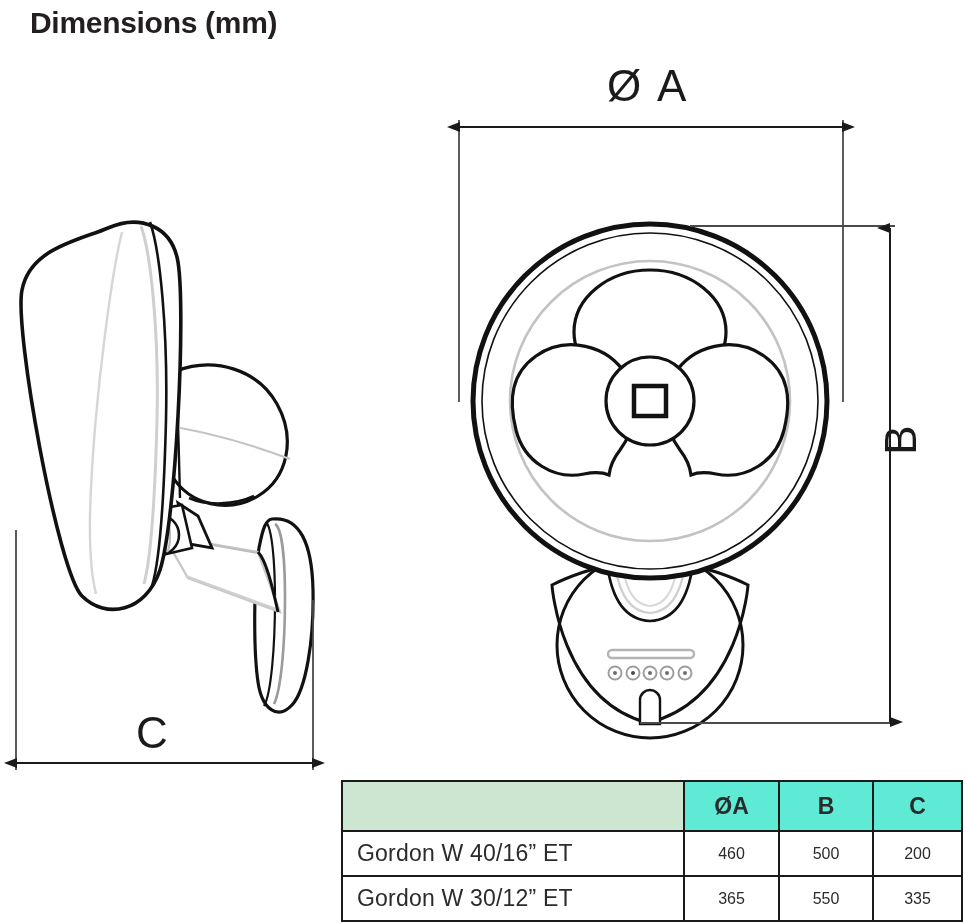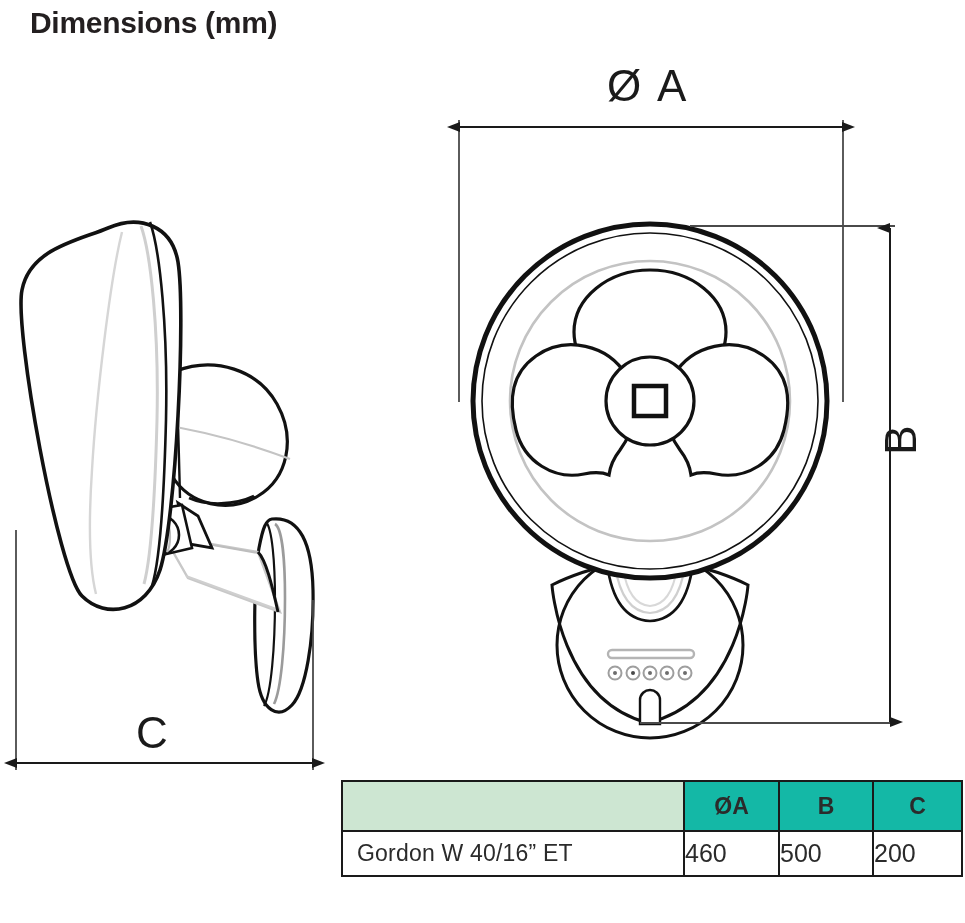--- a/index.html
+++ b/index.html
@@ -83,38 +83,38 @@
   }
   #spec-table td, #spec-table th {
     border: 2px solid #1a1a1a;
     padding: 0;
     height: 43px;
     font-size: 22px;
     font-family: "Liberation Sans", sans-serif;
     color: #2b2b2b;
   }
   #spec-table thead th {
-    background: #14b8a6;
+    background: #5eead4;
     font-weight: bold;
     text-align: center;
     font-size: 23px;
     height: 48px;
   }
   #spec-table thead th.hdr-blank {
     background: #cde6d2;
   }
   #spec-table tbody td.model-cell {
     text-align: left;
     padding-left: 14px;
     font-size: 23px;
     letter-spacing: 0.2px;
   }
   #spec-table tbody td.value-cell {
-    text-align: left;
-    font-size: 25px;
+    text-align: center;
+    font-size: 16px;
   }
   .col-model { width: 342px; }
   .col-a { width: 95px; }
   .col-b { width: 94px; }
   .col-c { width: 89px; }
 </style>
 </head>
 <body>
 
 <div id="page-title">Dimensions (mm)</div>
@@ -293,14 +293,20 @@
       <th>C</th>
     </tr>
   </thead>
   <tbody>
     <tr>
       <td class="model-cell">Gordon W 40/16” ET</td>
       <td class="value-cell">460</td>
       <td class="value-cell">500</td>
       <td class="value-cell">200</td>
     </tr>
+    <tr>
+      <td class="model-cell">Gordon W 30/12” ET</td>
+      <td class="value-cell">365</td>
+      <td class="value-cell">550</td>
+      <td class="value-cell">335</td>
+    </tr>
   </tbody>
 </table>
 
 </body></html>

